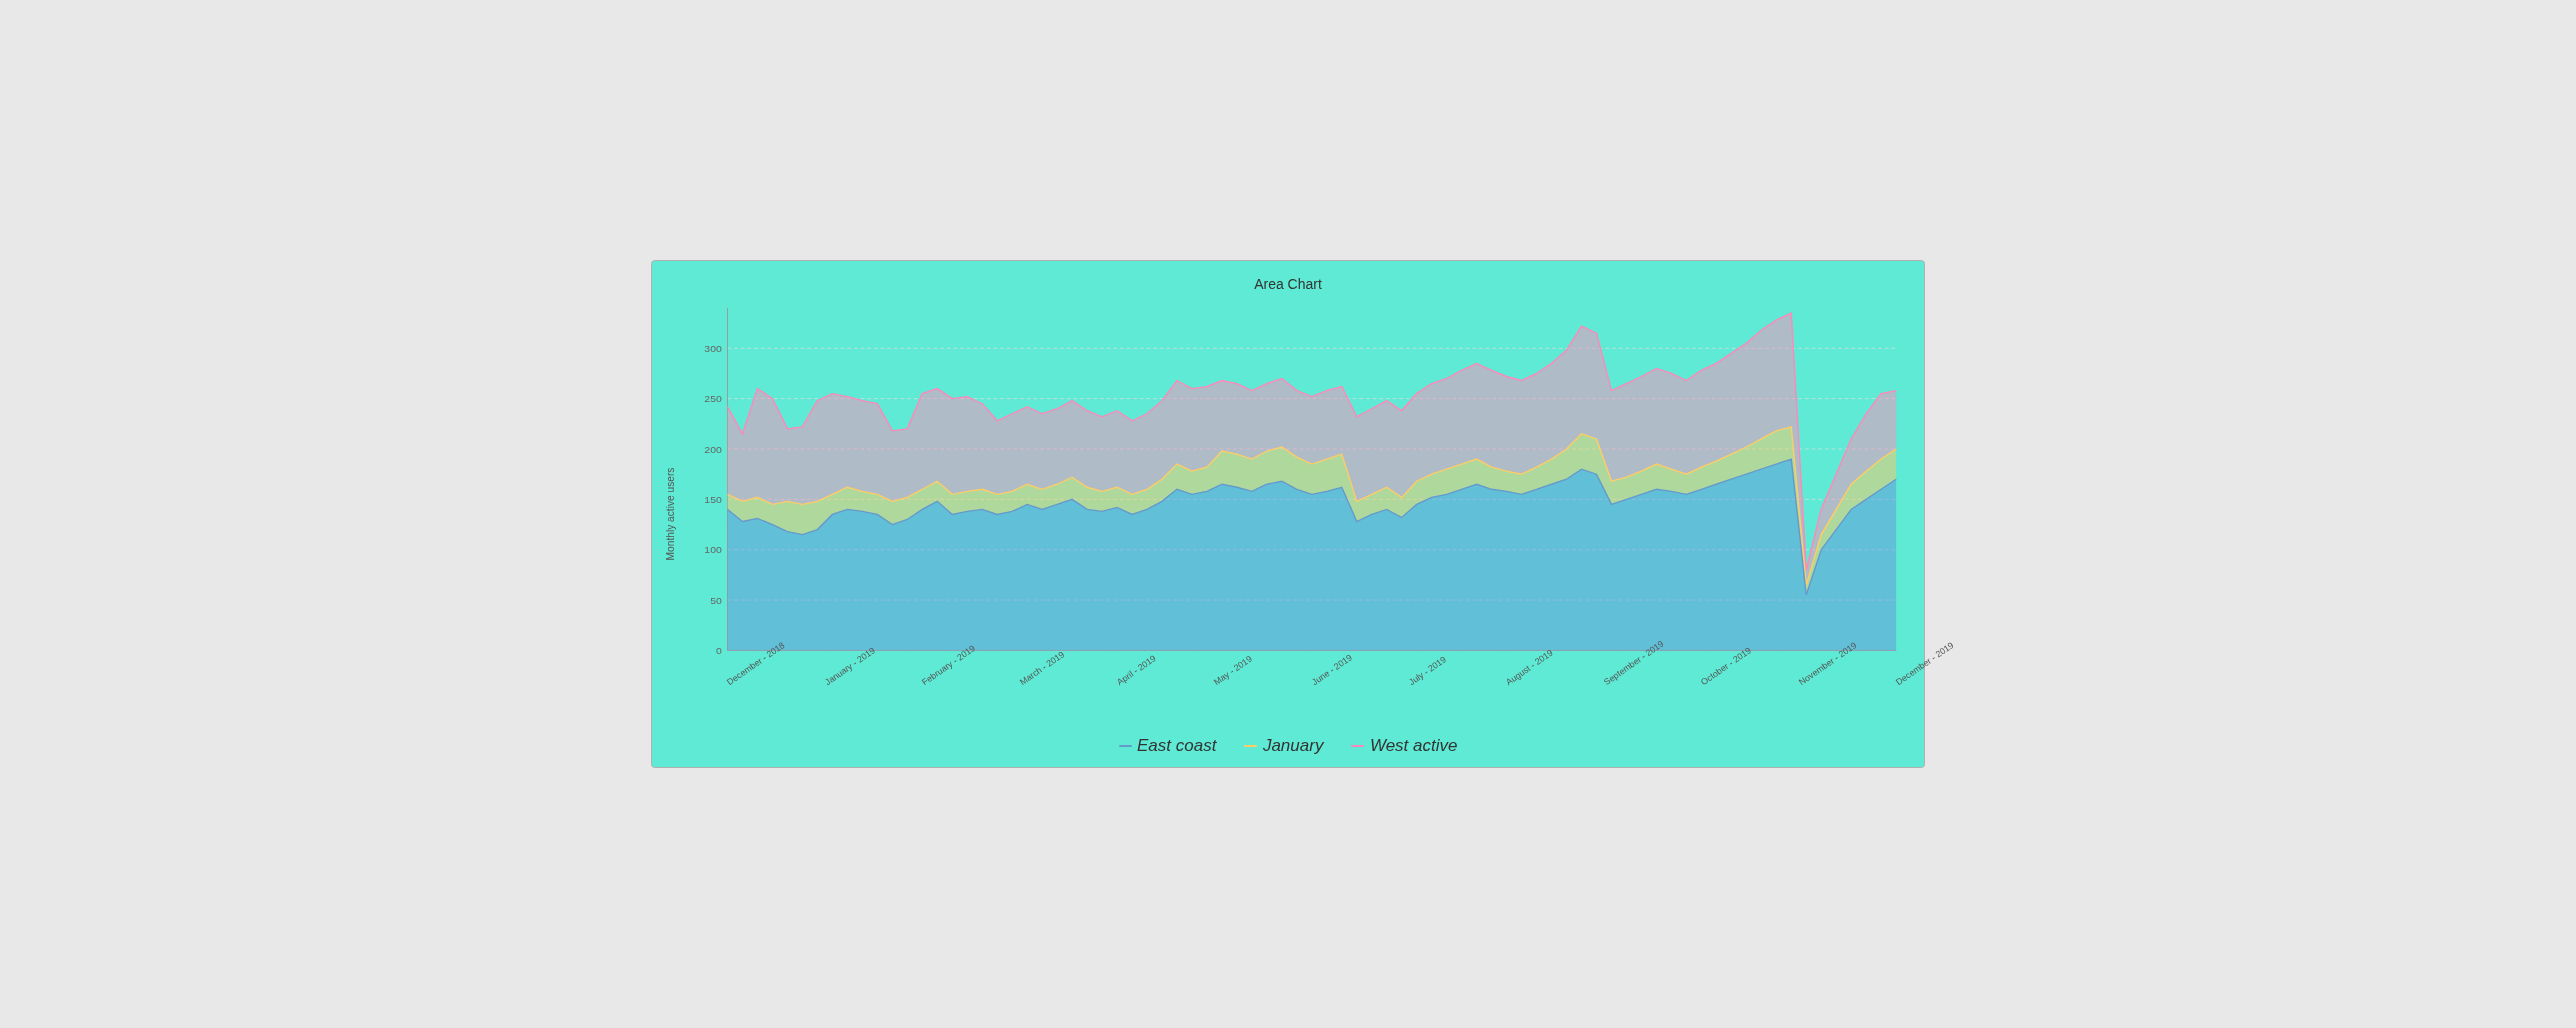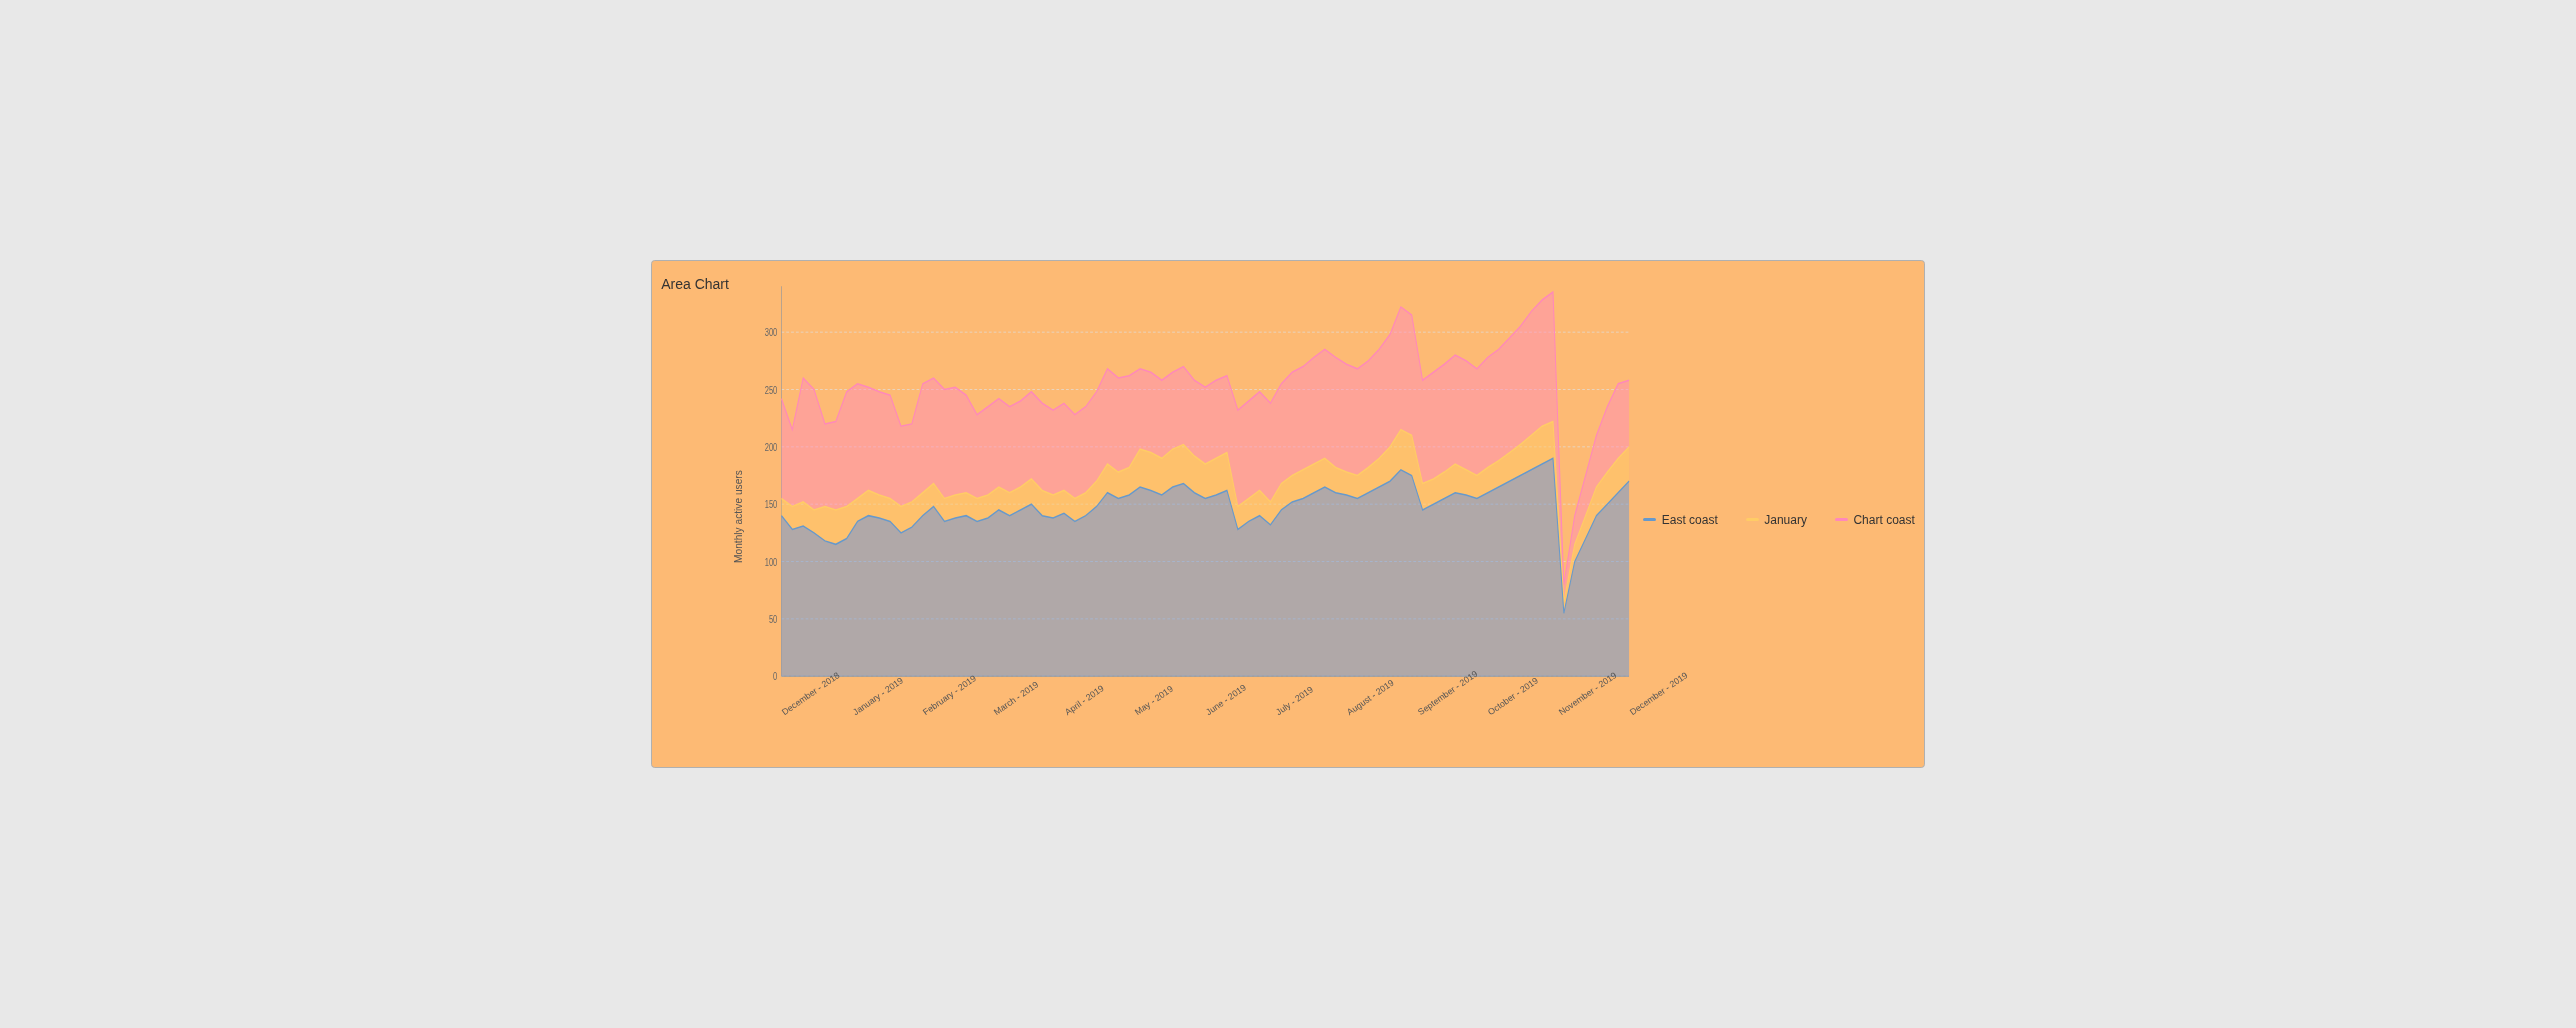--- a/index.html
+++ b/index.html
@@ -5,27 +5,27 @@
     * { box-sizing: border-box; margin: 0; padding: 0; }
     body {
       background: #e8e8e8;
       display: flex;
       align-items: center;
       justify-content: center;
       min-height: 100vh;
       font-family: Arial, sans-serif;
     }
     .chart-container {
-      background: #fdba74;
+      background: #5eead4;
       border: 1.4px solid #b0b0b0;
       border-radius: 3.7px;
       width: 1274px;
       height: 508px;
       display: flex;
-      flex-direction: row;
+      flex-direction: column;
       padding: 14.8px 9.2px 9.2px 9.2px;
       position: relative;
     }
     .chart-title {
       text-align: center;
       font-size: 14px;
       color: #333;
       margin-bottom: 7.4px;
       font-weight: normal;
     }
@@ -53,22 +53,23 @@
     }
     .svg-area {
       flex: 1;
       min-height: 0;
     }
     .legend {
       display: flex;
       justify-content: center;
       gap: 28px;
       padding: 7.4px 0 1.8px 0;
-      font-size: 12px;
+      font-size: 17px;
       color: #333;
+      font-style: italic;
     }
     .legend-item {
       display: flex;
       align-items: center;
       gap: 5.5px;
     }
     .legend-dot {
       width: 13px;
       height: 2.8px;
       border-radius: 1.8px;
@@ -143,17 +144,17 @@
     <div class="legend-item">
       <div class="legend-dot" style="background:#6699cc;"></div>
       <span>East coast</span>
     </div>
     <div class="legend-item">
       <div class="legend-dot" style="background:#ffcc66;"></div>
       <span>January</span>
     </div>
     <div class="legend-item">
       <div class="legend-dot" style="background:#ff88bb;"></div>
-      <span>Chart coast</span>
+      <span>West active</span>
     </div>
   </div>
 </div>
 
 
 </body></html>

